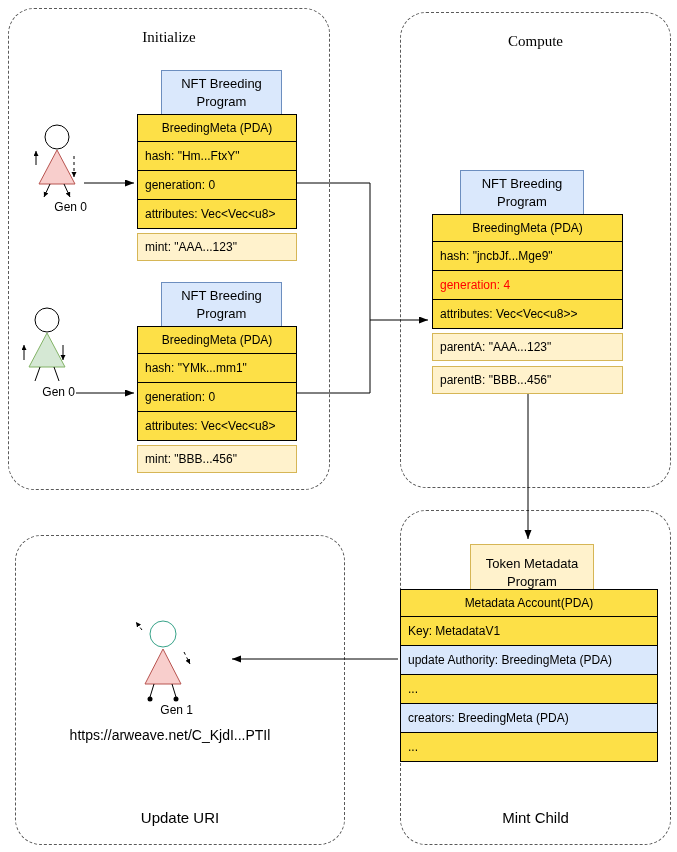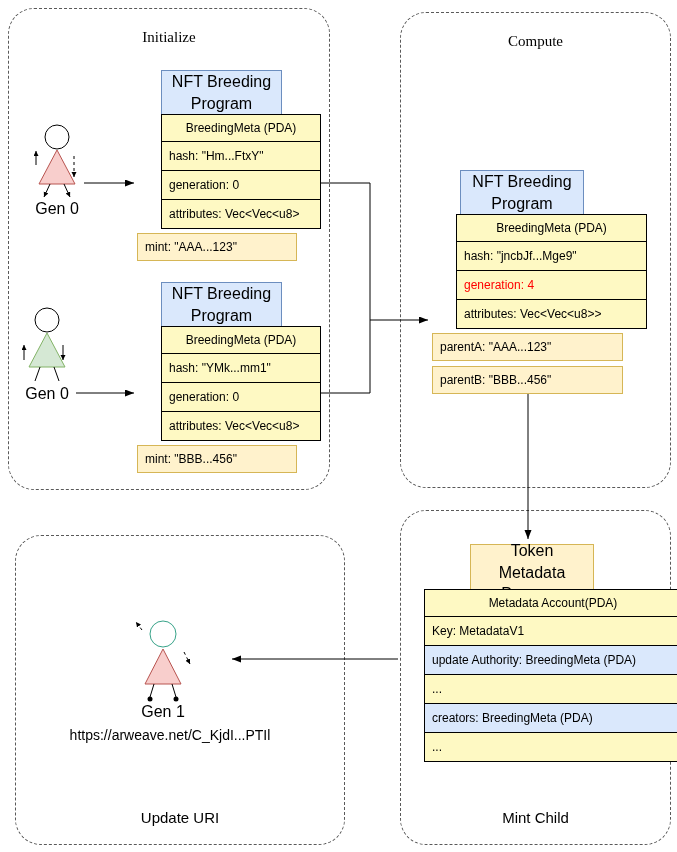--- a/index.html
+++ b/index.html
@@ -11,51 +11,51 @@
   #panel-initialize { left:8px;   top:8px;   width:322px; height:482px; }
   #panel-compute    { left:400px; top:12px;  width:271px; height:476px; }
   #panel-mint-child { left:400px; top:510px; width:271px; height:335px; }
   #panel-update-uri { left:15px;  top:535px; width:330px; height:310px;padding-left:35px; }
   .panel-title { position:absolute; left:0; width:100%; text-align:center; font-size:15px; }
   .panel-title.top    { top:20px;font-family:Liberation Serif, serif; }
   .panel-title.bottom { bottom:18px; }
 
   
   .tab { position:absolute; z-index:2; display:flex; align-items:center; justify-content:center;
-         text-align:center; font-size:16px; line-height:1.35; padding:2px 6px;
+         text-align:center; font-size:13px; line-height:1.35; padding:2px 6px;
          background:var(--tab-blue, #dae8fc); border:1px solid var(--tab-blue-border, #6c8ebf); }
   .tab.yellow { background:var(--tab-yellow, #fff2cc); border-color:var(--tab-yellow-border, #d6b656); }
   #tab-parent-a { left:161px; top:70px;  width:121px; height:45px; }
   #tab-parent-b { left:161px; top:282px; width:121px; height:45px; }
   #tab-child    { left:460px; top:170px; width:124px; height:45px; }
   #tab-metadata { left:470px; top:544px; width:124px; height:57px; }
 
   
-  .acct { position:absolute; z-index:2; background:#fef9c3; border:1px solid #000; font-size:12px;margin-left:24px; }
+  .acct { position:absolute; z-index:2; background:#fde047; border:1px solid #000; font-size:12px; }
   .acct-header { height:26px; display:flex; align-items:center; justify-content:center; }
   .acct-row { height:29px; display:flex; align-items:center; padding:0 7px; border-top:1px solid #000;
               white-space:nowrap; }
   .acct-row.red  { color:var(--generation-red, #ff0000); }
   .acct-row.blue { background:var(--highlight-blue, #dae8fc); }
   #acct-parent-a { left:137px; top:114px; width:160px; }
   #acct-parent-b { left:137px; top:326px; width:160px; }
   #acct-child    { left:432px; top:214px; width:191px; }
   #acct-metadata { left:400px; top:589px; width:258px; }
 
   
   .hl-box { position:absolute; z-index:2; height:28px; display:flex; align-items:center; padding:0 7px;
             font-size:12px; white-space:nowrap;
             background:var(--highlight-yellow, #fff2cc); border:1px solid var(--tab-yellow-border, #d6b656); }
   #mint-parent-a  { left:137px; top:233px; width:160px; }
   #mint-parent-b  { left:137px; top:445px; width:160px; }
   #parenta-child  { left:432px; top:333px; width:191px; }
   #parentb-child  { left:432px; top:366px; width:191px; }
 
   
-  .actor-label { position:absolute; z-index:2; text-align:center; font-size:16px; }
+  .actor-label { position:absolute; z-index:2; text-align:right; font-size:12px; }
   #label-gen0-a { left:27px;  top:200px; width:60px; }
   #label-gen0-b { left:19px;  top:385px; width:56px; }
   #label-gen1   { left:133px; top:703px; width:60px; }
   #uri-gen1     { left:20px;  top:727px; width:300px; text-align:center; position:absolute; z-index:2; font-size:14px; }
 
   
   .overlay { position:absolute; left:0; top:0; z-index:1; }
   .conn { stroke:#000; stroke-width:1; fill:none; }
   .head { fill:#fff; stroke:#000; stroke-width:1; }
   .head.teal { stroke:var(--child-head-teal, #38a389); }

